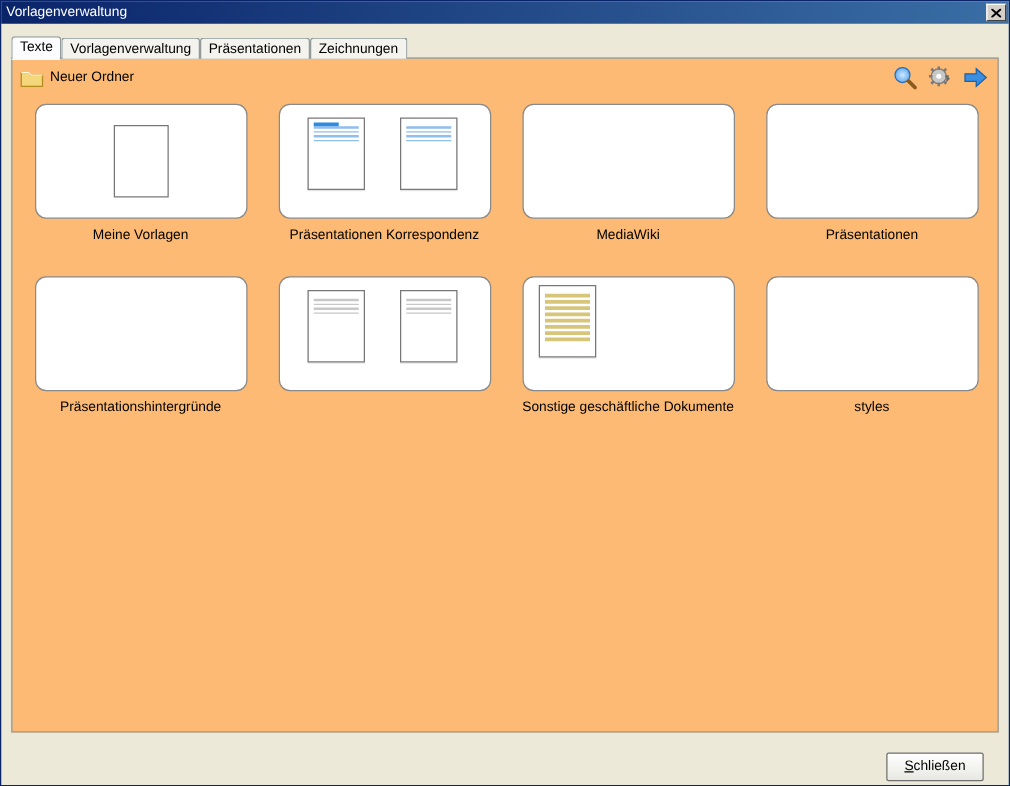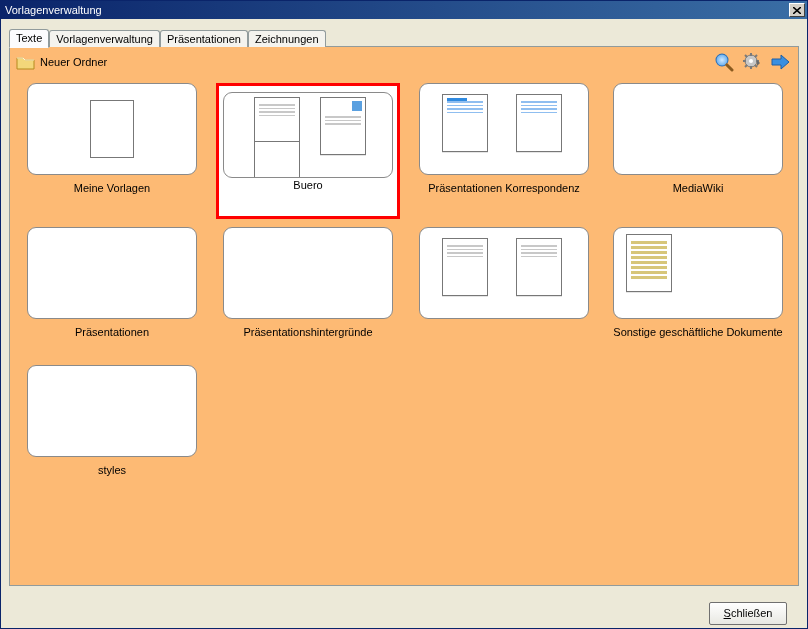--- a/index.html
+++ b/index.html
@@ -121,44 +121,20 @@
       </div>
 
       <div class="grid-area">
         <div class="grid" id="grid">
             <div class="item">
               <div class="thumb">
                 <div class="page-single-center"></div>
               </div>
               <div class="item-label">Meine Vorlagen</div>
             </div>
-            <div class="item highlighted">
-              <div class="thumb highlight-wrap">
-                <div class="highlight-inner-thumb">
-                  <div class="page-mini" style="left: 30px; top: 4px;">
-                    <div class="page-lines">
-                      <div></div>
-                      <div></div>
-                      <div></div>
-                      <div></div>
-                    </div>
-                  </div>
-                  <div class="page-mini" style="left: 96px; top: 4px;">
-                    <div class="block"></div>
-                    <div class="page-lines" style="top: 18px;">
-                      <div></div>
-                      <div></div>
-                      <div></div>
-                    </div>
-                  </div>
-                  <div class="page-mini" style="left: 30px; top: 48px; height: 38px;"></div>
-                </div>
-                <div class="item-label">Buero</div>
-              </div>
-            </div>
             <div class="item">
               <div class="thumb">
                 <div class="page-mini" style="left: 22px; top: 10px;">
                   <div class="page-lines">
                     <div style="background: rgb(143, 190, 240);"></div>
                     <div style="background: rgb(143, 190, 240);"></div>
                     <div style="background: rgb(143, 190, 240);"></div>
                     <div style="background: rgb(143, 190, 240);"></div>
                   </div>
                   <div style="position: absolute; left: 4px; top: 3px; width: 20px; height: 3px; background: rgb(47, 138, 224);"></div>

